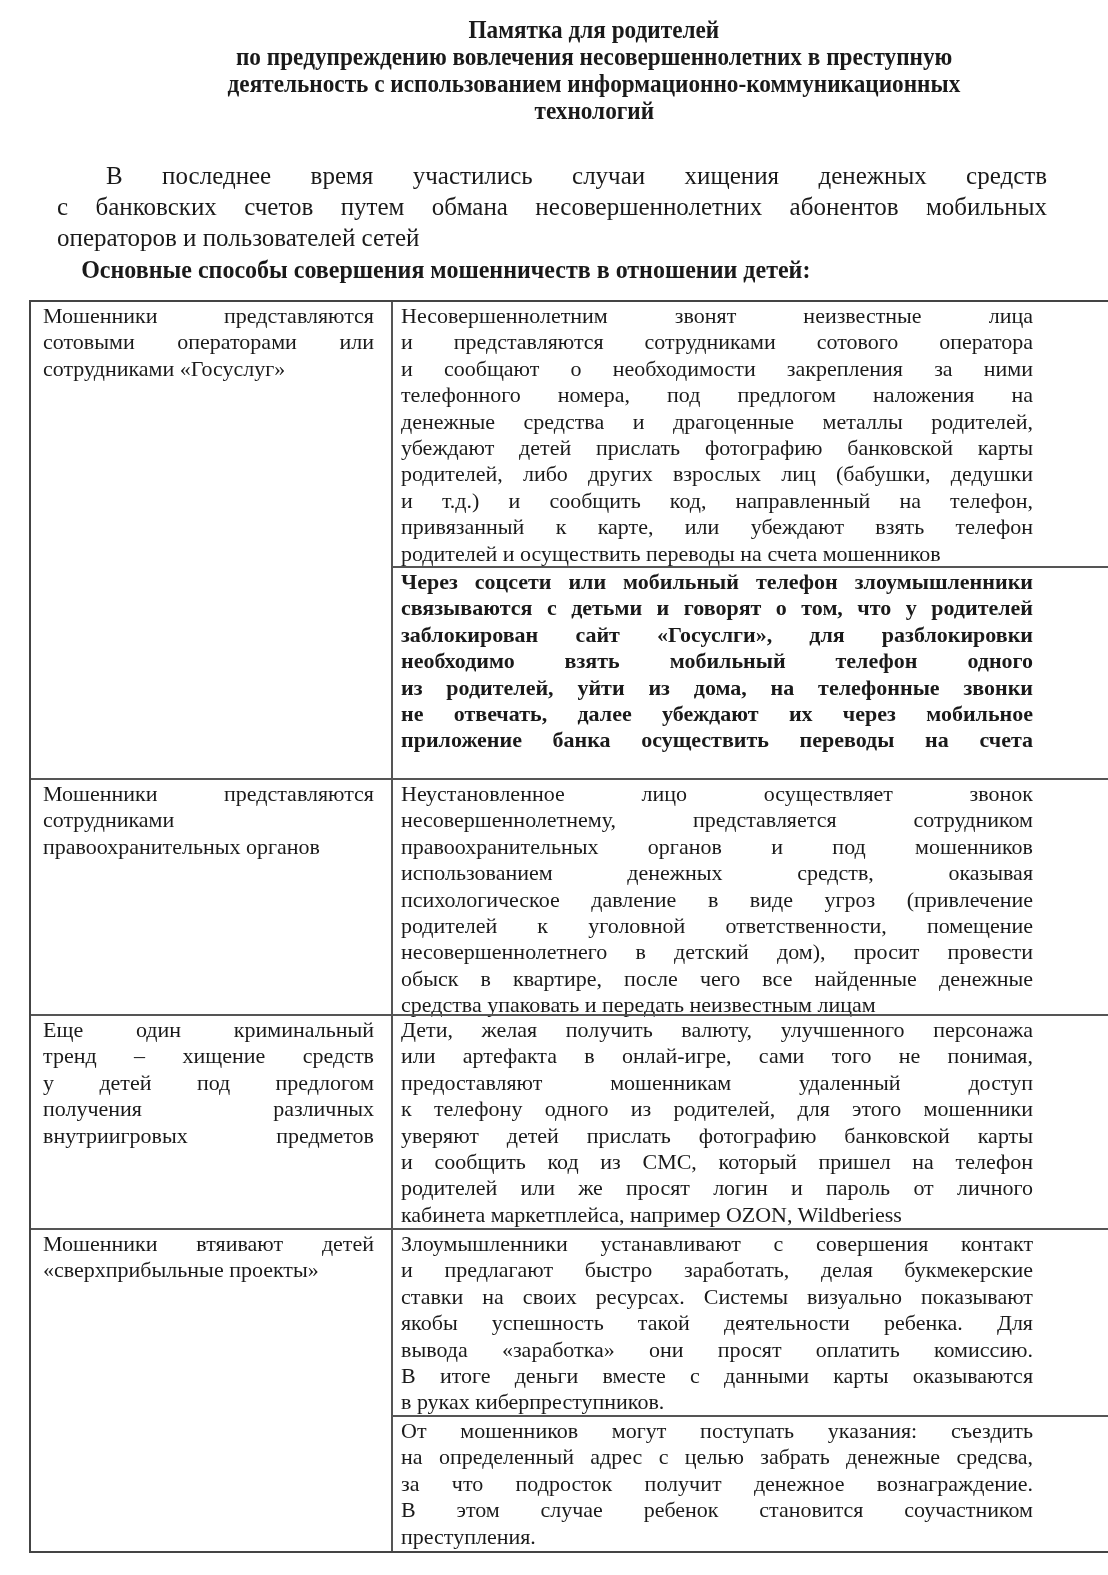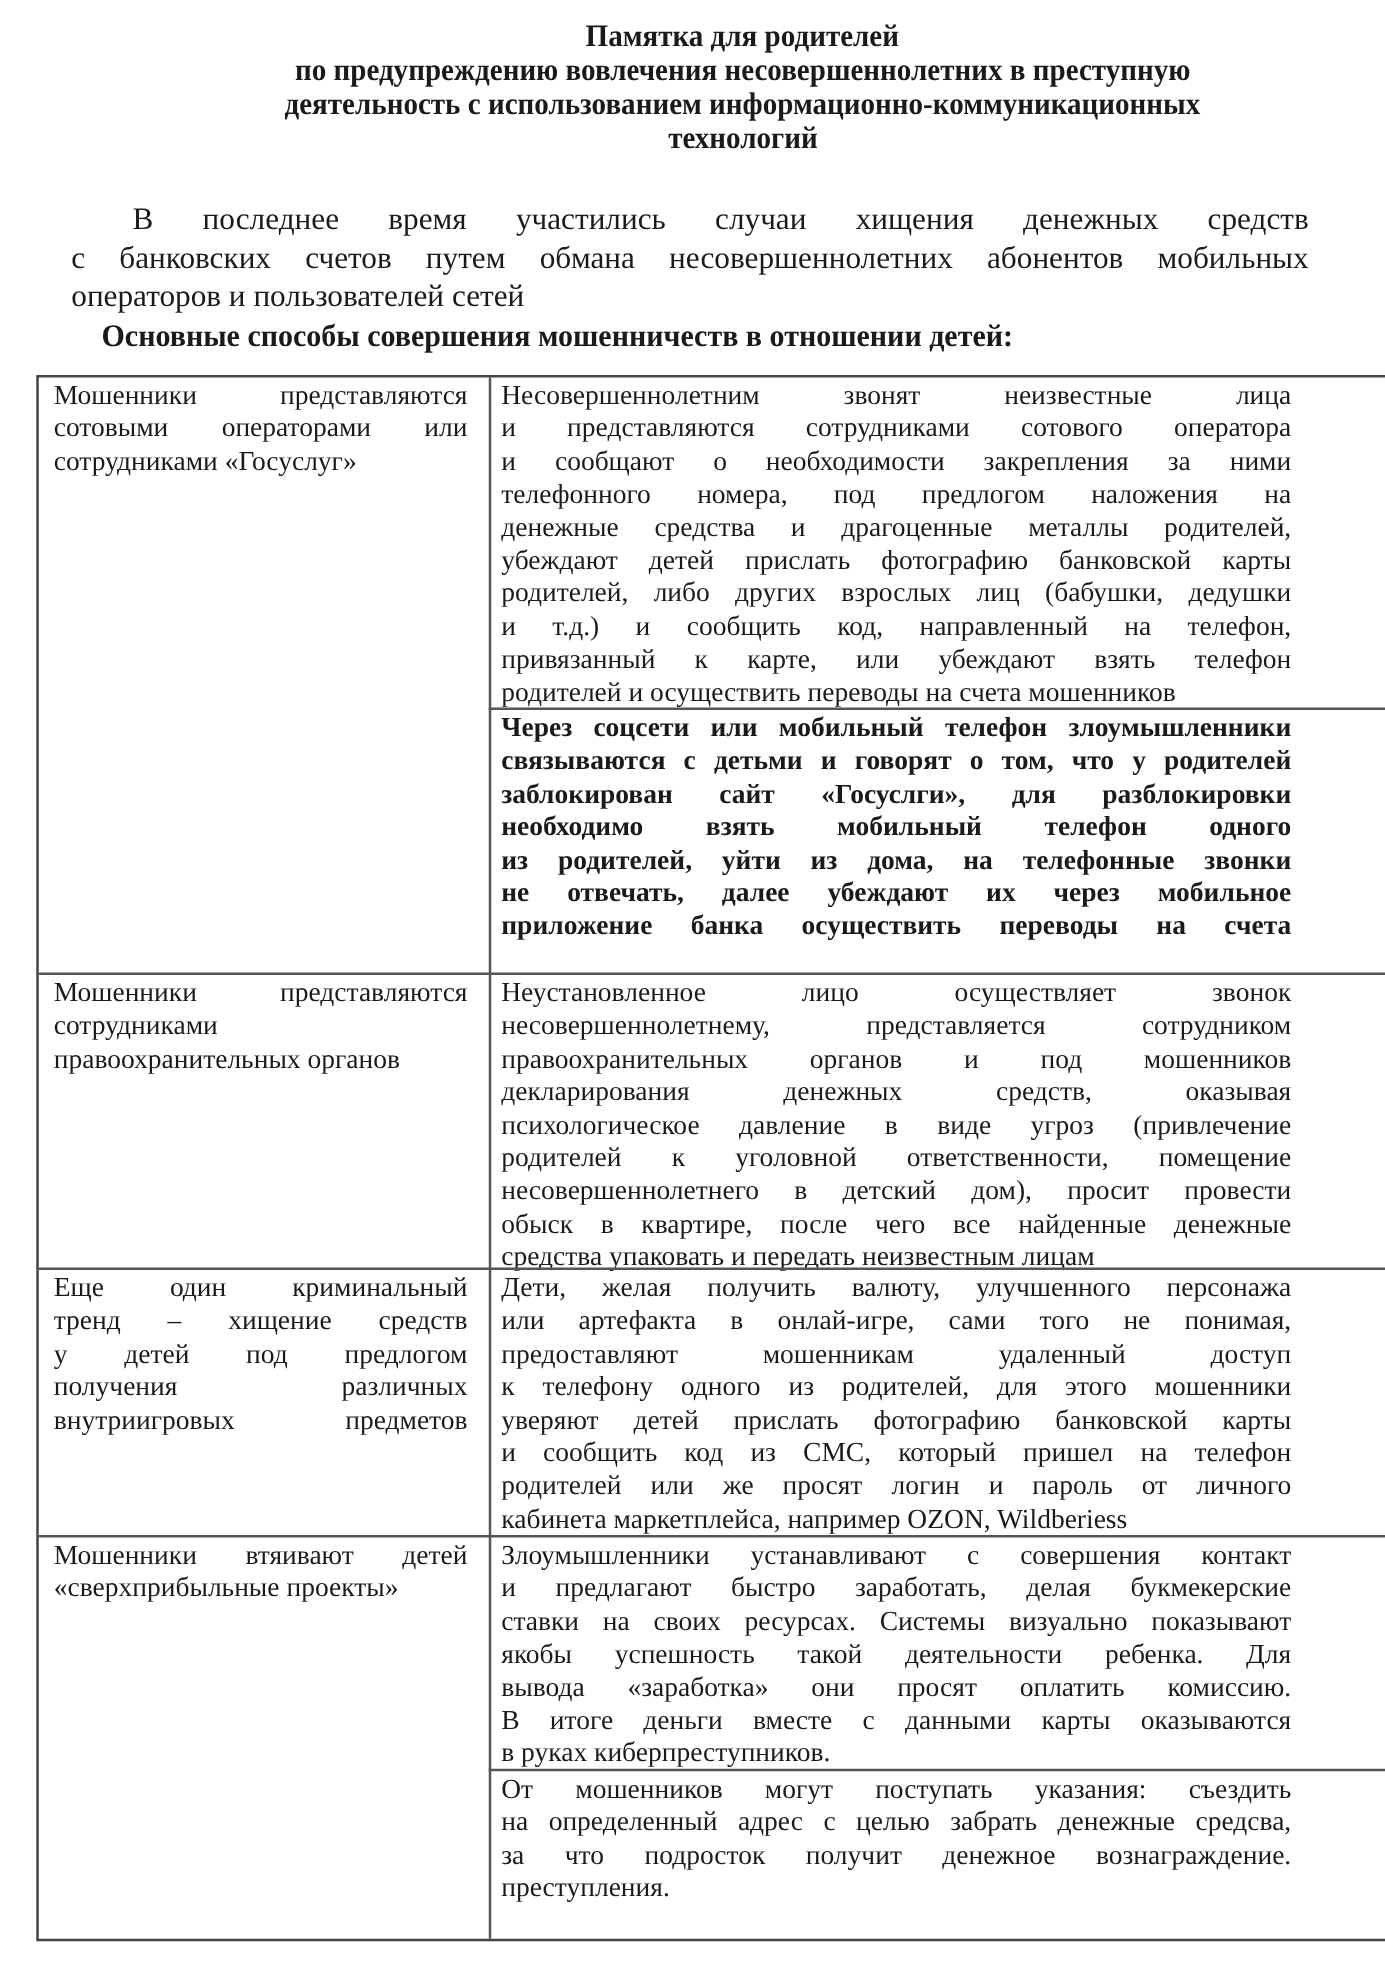--- a/index.html
+++ b/index.html
@@ -75,21 +75,21 @@
     <div class="hline" style="left: 0px; right: 0px; top: 476px;"></div>
     <div class="cell left" style="top: 479px;">
       <span class="jline">Мошенники представляются</span>
       <span class="jline">сотрудниками</span>
       <span class="jline last">правоохранительных органов</span>
     </div>
     <div class="cell right" style="top: 479px;">
       <span class="jline">Неустановленное лицо осуществляет звонок</span>
       <span class="jline">несовершеннолетнему, представляется сотрудником</span>
       <span class="jline">правоохранительных органов и под мошенников</span>
-      <span class="jline">декларирования денежных средств, оказывая</span>
+      <span class="jline">использованием денежных средств, оказывая</span>
       <span class="jline">психологическое давление в виде угроз (привлечение</span>
       <span class="jline">родителей к уголовной ответственности, помещение</span>
       <span class="jline">несовершеннолетнего в детский дом), просит провести</span>
       <span class="jline">обыск в квартире, после чего все найденные денежные</span>
       <span class="jline last">средства упаковать и передать неизвестным лицам</span>
     </div>
     <div class="hline" style="left: 0px; right: 0px; top: 712px;"></div>
     <div class="cell left" style="top: 715px;">
       <span class="jline">Еще один криминальный</span>
       <span class="jline">тренд – хищение средств</span>
@@ -119,15 +119,16 @@
       <span class="jline">якобы успешность такой деятельности ребенка. Для</span>
       <span class="jline">вывода «заработка» они просят оплатить комиссию.</span>
       <span class="jline">В итоге деньги вместе с данными карты оказываются</span>
       <span class="jline last">в руках киберпреступников.</span>
     </div>
     <div class="hline" style="left: 360px; right: 0px; top: 1113px;"></div>
     <div class="cell right" style="top: 1116px;">
       <span class="jline">От мошенников могут поступать указания: съездить</span>
       <span class="jline">на определенный адрес с целью забрать денежные средсва,</span>
       <span class="jline">за что подросток получит денежное вознаграждение.</span>
+      <span class="jline">В этом случае ребенок становится соучастником</span>
       <span class="jline last">преступления.</span>
     </div>
   </div>
 
 </body></html>

